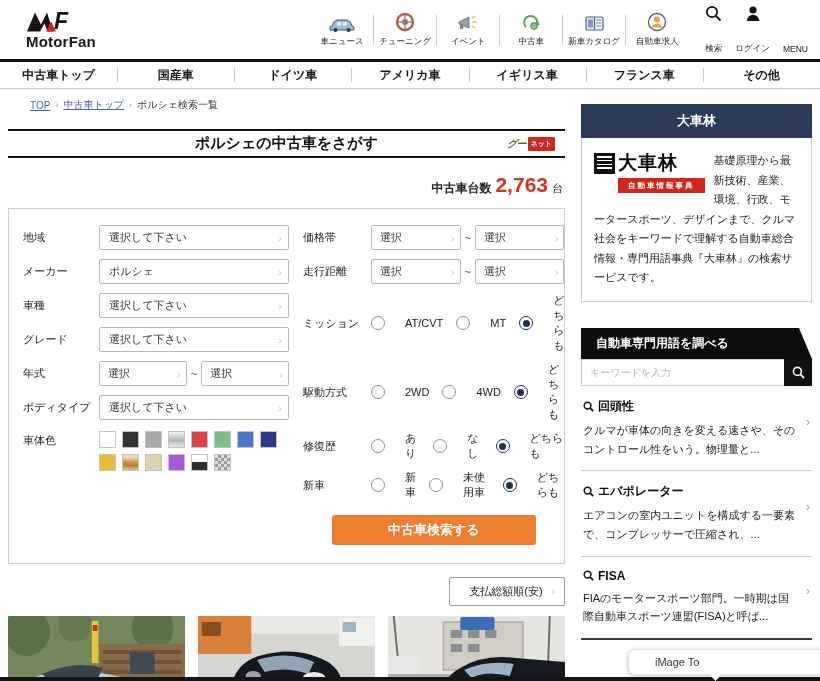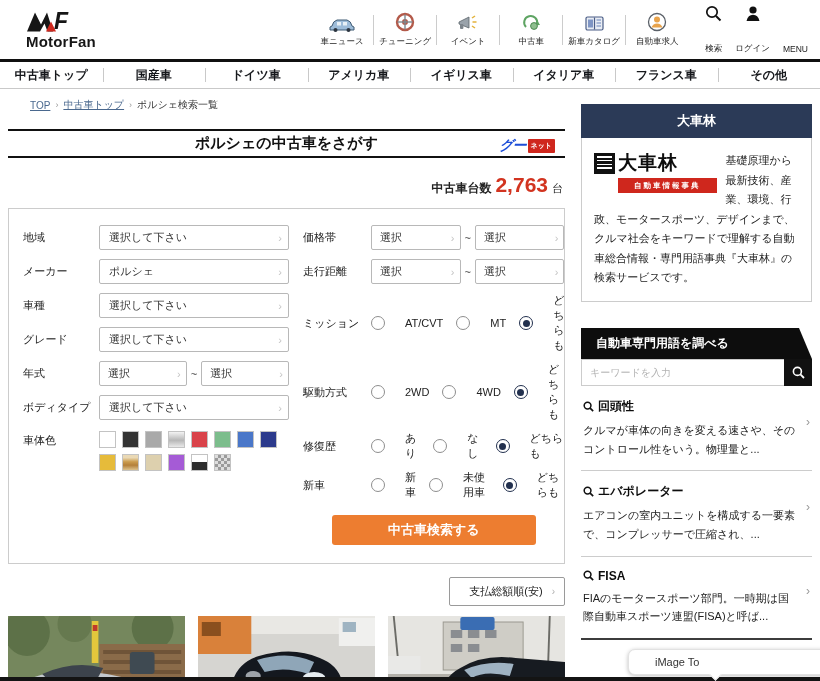--- a/index.html
+++ b/index.html
@@ -34,21 +34,21 @@
   .breadcrumb a { color: #4a688e; text-decoration: underline; cursor: pointer; }
   .bc-sep { color: #999; font-size: 9px; }
   
   .content { display: flex; padding: 0 8px; gap: 16px; align-items: flex-start; }
   .main-col { width: 557px; flex: none; }
   .side-col { flex: 1; min-width: 0; margin-top: -14px; }
   
   .title-bar { margin-top: 11px; border-top: 2px solid #111; border-bottom: 2px solid #111; height: 29px; display: flex; align-items: center; position: relative; }
   .page-title { flex: 1; text-align: center; font-size: 15px; font-weight: bold; color: #111; }
   .goonet { position: absolute; right: 10px; top: 6px; display: flex; align-items: center; gap: 2px; cursor: pointer; }
-  .goo-txt { color: #1d4ed8; font-weight: bold; font-style: italic; font-size: 14px; letter-spacing: -1px; }
+  .goo-txt { color: #4d7c0f; font-weight: bold; font-style: italic; font-size: 10px; letter-spacing: -1px; }
   .goo-box { background: #cf271d; color: #fff; font-size: 7px; font-weight: bold; padding: 2px 3px; border-radius: 1px; }
   .count-line { text-align: right; padding: 15px 2px 11px; }
   .count-label { font-size: 12px; font-weight: bold; margin-top: 20px; }
   .count-value { font-size: 21px; font-weight: bold; color: #d23420; margin: 0 4px; }
   .count-unit { font-size: 11px; }
   
   .search-form { border: 1px solid #cccccc; padding: 16px 12px 16px 14px; display: flex; gap: 14px; }
   .form-col-left { width: 266px; flex: none; }
   .form-col-right { flex: 1; }
   .f-row { display: flex; align-items: center; margin-bottom: 9px; min-height: 25px; }
@@ -86,21 +86,21 @@
   .photo { flex: 1; height: 122px; overflow: hidden; background: #ddd; cursor: pointer; }
   .photo svg { display: block; width: 100%; height: 100%; }
   
   .sb-navy { background: #2b3a57; color: #fff; text-align: center; font-size: 13px; font-weight: bold; padding: 8px 0; }
   .daisharin-body { border: 1px solid #ccc; border-top: none; padding: 13px 12px 13px; font-size: 11px; line-height: 1.78; color: #222; overflow: hidden; }
   .dsr-logo { float: left; margin: 2px 9px 2px 0; cursor: pointer; }
   .dsr-row { display: flex; align-items: flex-start; gap: 3px; }
   .dsr-icon { width: 21px; height: 21px; background: #111; padding: 3px 3px; flex: none; }
   .dsr-icon i { display: block; height: 1.6px; background: #fff; margin-bottom: 2.2px; }
   .dsr-main { font-size: 19px; font-weight: bold; color: #0d0d0d; line-height: 1; letter-spacing: 1px; }
-  .dsr-sub { background: #cf271d; color: #fff; font-size: 7.5px; font-weight: bold; text-align: center; padding: 1px 16px; margin-top: 2px; letter-spacing: 2px; }
+  .dsr-sub { background: #cf271d; color: #fff; font-size: 7.5px; font-weight: bold; text-align: center; padding: 1px 10px; margin-top: 2px; letter-spacing: 2px; }
   .sb-black { background: #0d0d0d; color: #fff; font-size: 12px; font-weight: bold; padding: 7px 0 7px 15px; clip-path: polygon(0 0, calc(100% - 13px) 0, 100% 100%, 0 100%); }
   .mt26 { margin-top: 26px; } .mt30 { margin-top: 30px; }
   .term-search-row { display: flex; }
   .term-input { flex: 1; height: 27px; border: 1px solid #ccc; border-right: none; font-size: 10px; padding: 0 8px; color: #333; font-family: inherit; background: #fff; }
   .term-input::placeholder { color: #b2b2b2; }
   .term-btn { width: 28px; height: 27px; background: #111; border: none; display: flex; align-items: center; justify-content: center; cursor: pointer; }
   .kw-list { border-bottom: 2px solid #3c3c3c; }
   .kw-item { position: relative; padding: 12px 16px 12px 2px; border-bottom: 1px solid #ccc; cursor: pointer; }
   .kw-item:last-child { border-bottom: none; }
   .kw-term { font-size: 12px; font-weight: bold; display: flex; align-items: center; gap: 4px; color: #0d0d0d; }
@@ -229,21 +229,20 @@
     </div>
   </div>
 </header>
 
 <nav class="main-nav">
   <div class="nav-item">中古車トップ</div>
   <div class="nav-item">国産車</div>
   <div class="nav-item">ドイツ車</div>
   <div class="nav-item">アメリカ車</div>
   <div class="nav-item">イギリス車</div>
-  <div class="nav-item">イタリア車</div>
   <div class="nav-item">フランス車</div>
   <div class="nav-item">その他</div>
 </nav>
 
 <div class="breadcrumb">
   <a>TOP</a>
   <span class="bc-sep">›</span>
   <a>中古車トップ</a>
   <span class="bc-sep">›</span>
   <span>ポルシェ検索一覧</span>

